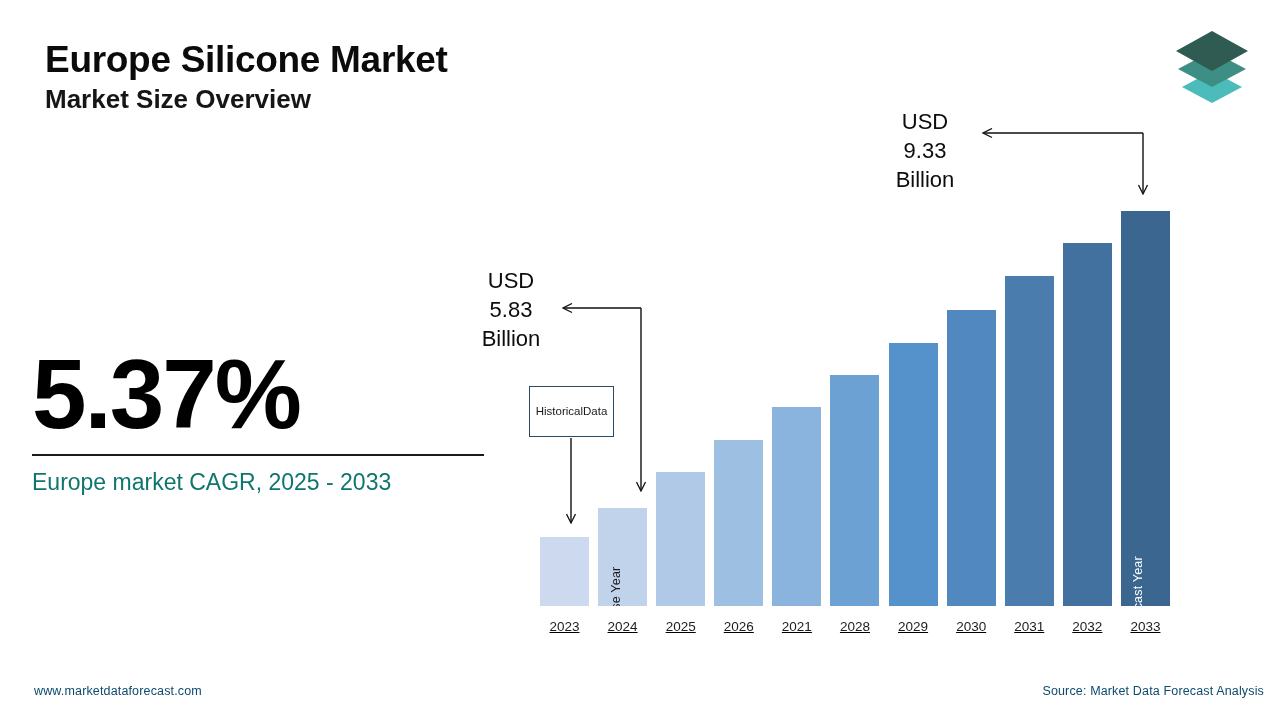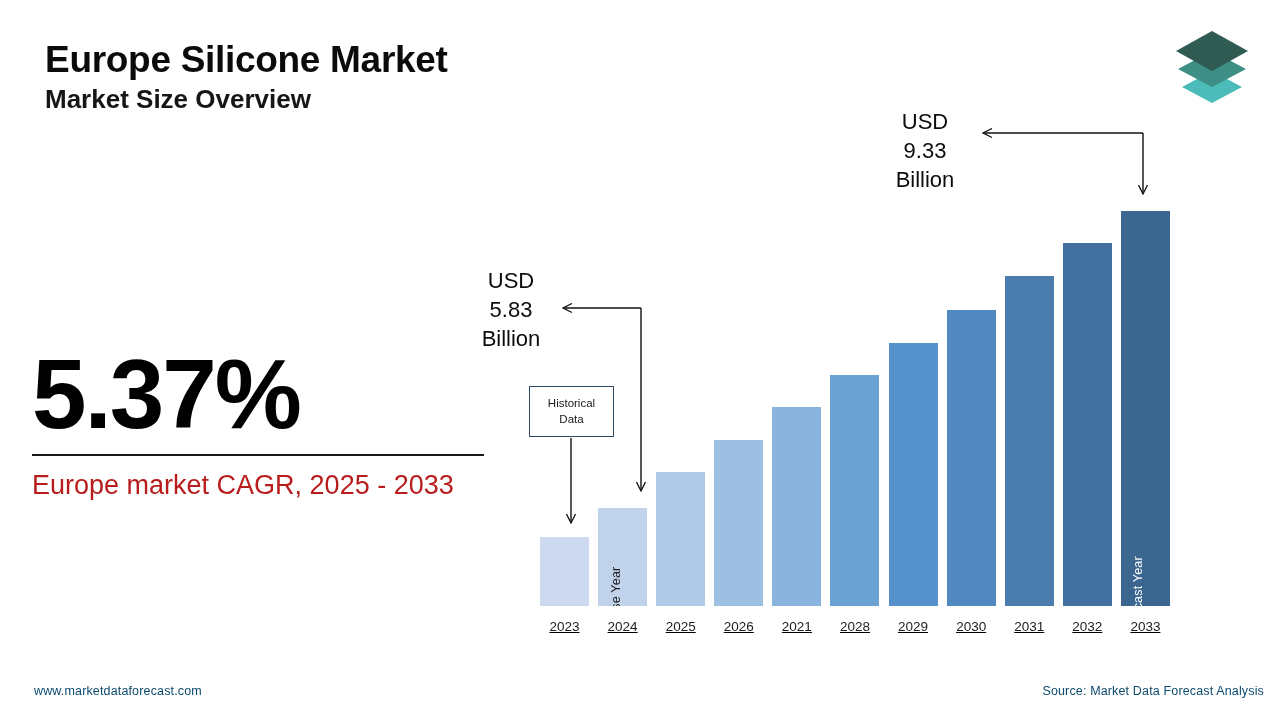--- a/index.html
+++ b/index.html
@@ -76,22 +76,22 @@
     letter-spacing: -2px;
     line-height: 1.05;
   }
   #cagr-rule {
     width: 100%;
     height: 2px;
     background: #1a1a1a;
     margin: 8px 0 10px 0;
   }
   #cagr-caption {
-    font-size: 27px;
-    color: #b91c1c;
+    font-size: 23px;
+    color: #0f766e;
     line-height: 1.42;
   }
 
   
   #chart {
     position: absolute;
     left: 540px;
     top: 150px;
     width: 630px;
     height: 490px;
@@ -161,21 +161,21 @@
 
   #hist-box {
     position: absolute;
     left: 529px;
     top: 386px;
     width: 85px;
     height: 51px;
     border: 1.3px solid #2c4a63;
     background: #ffffff;
     display: flex;
-    flex-direction: column;
+    flex-direction: row;
     align-items: center;
     justify-content: center;
     font-size: 11.5px;
     color: #1a1a1a;
     line-height: 1.38;
     text-align: center;
   }
 
   #annotations {
     position: absolute;

